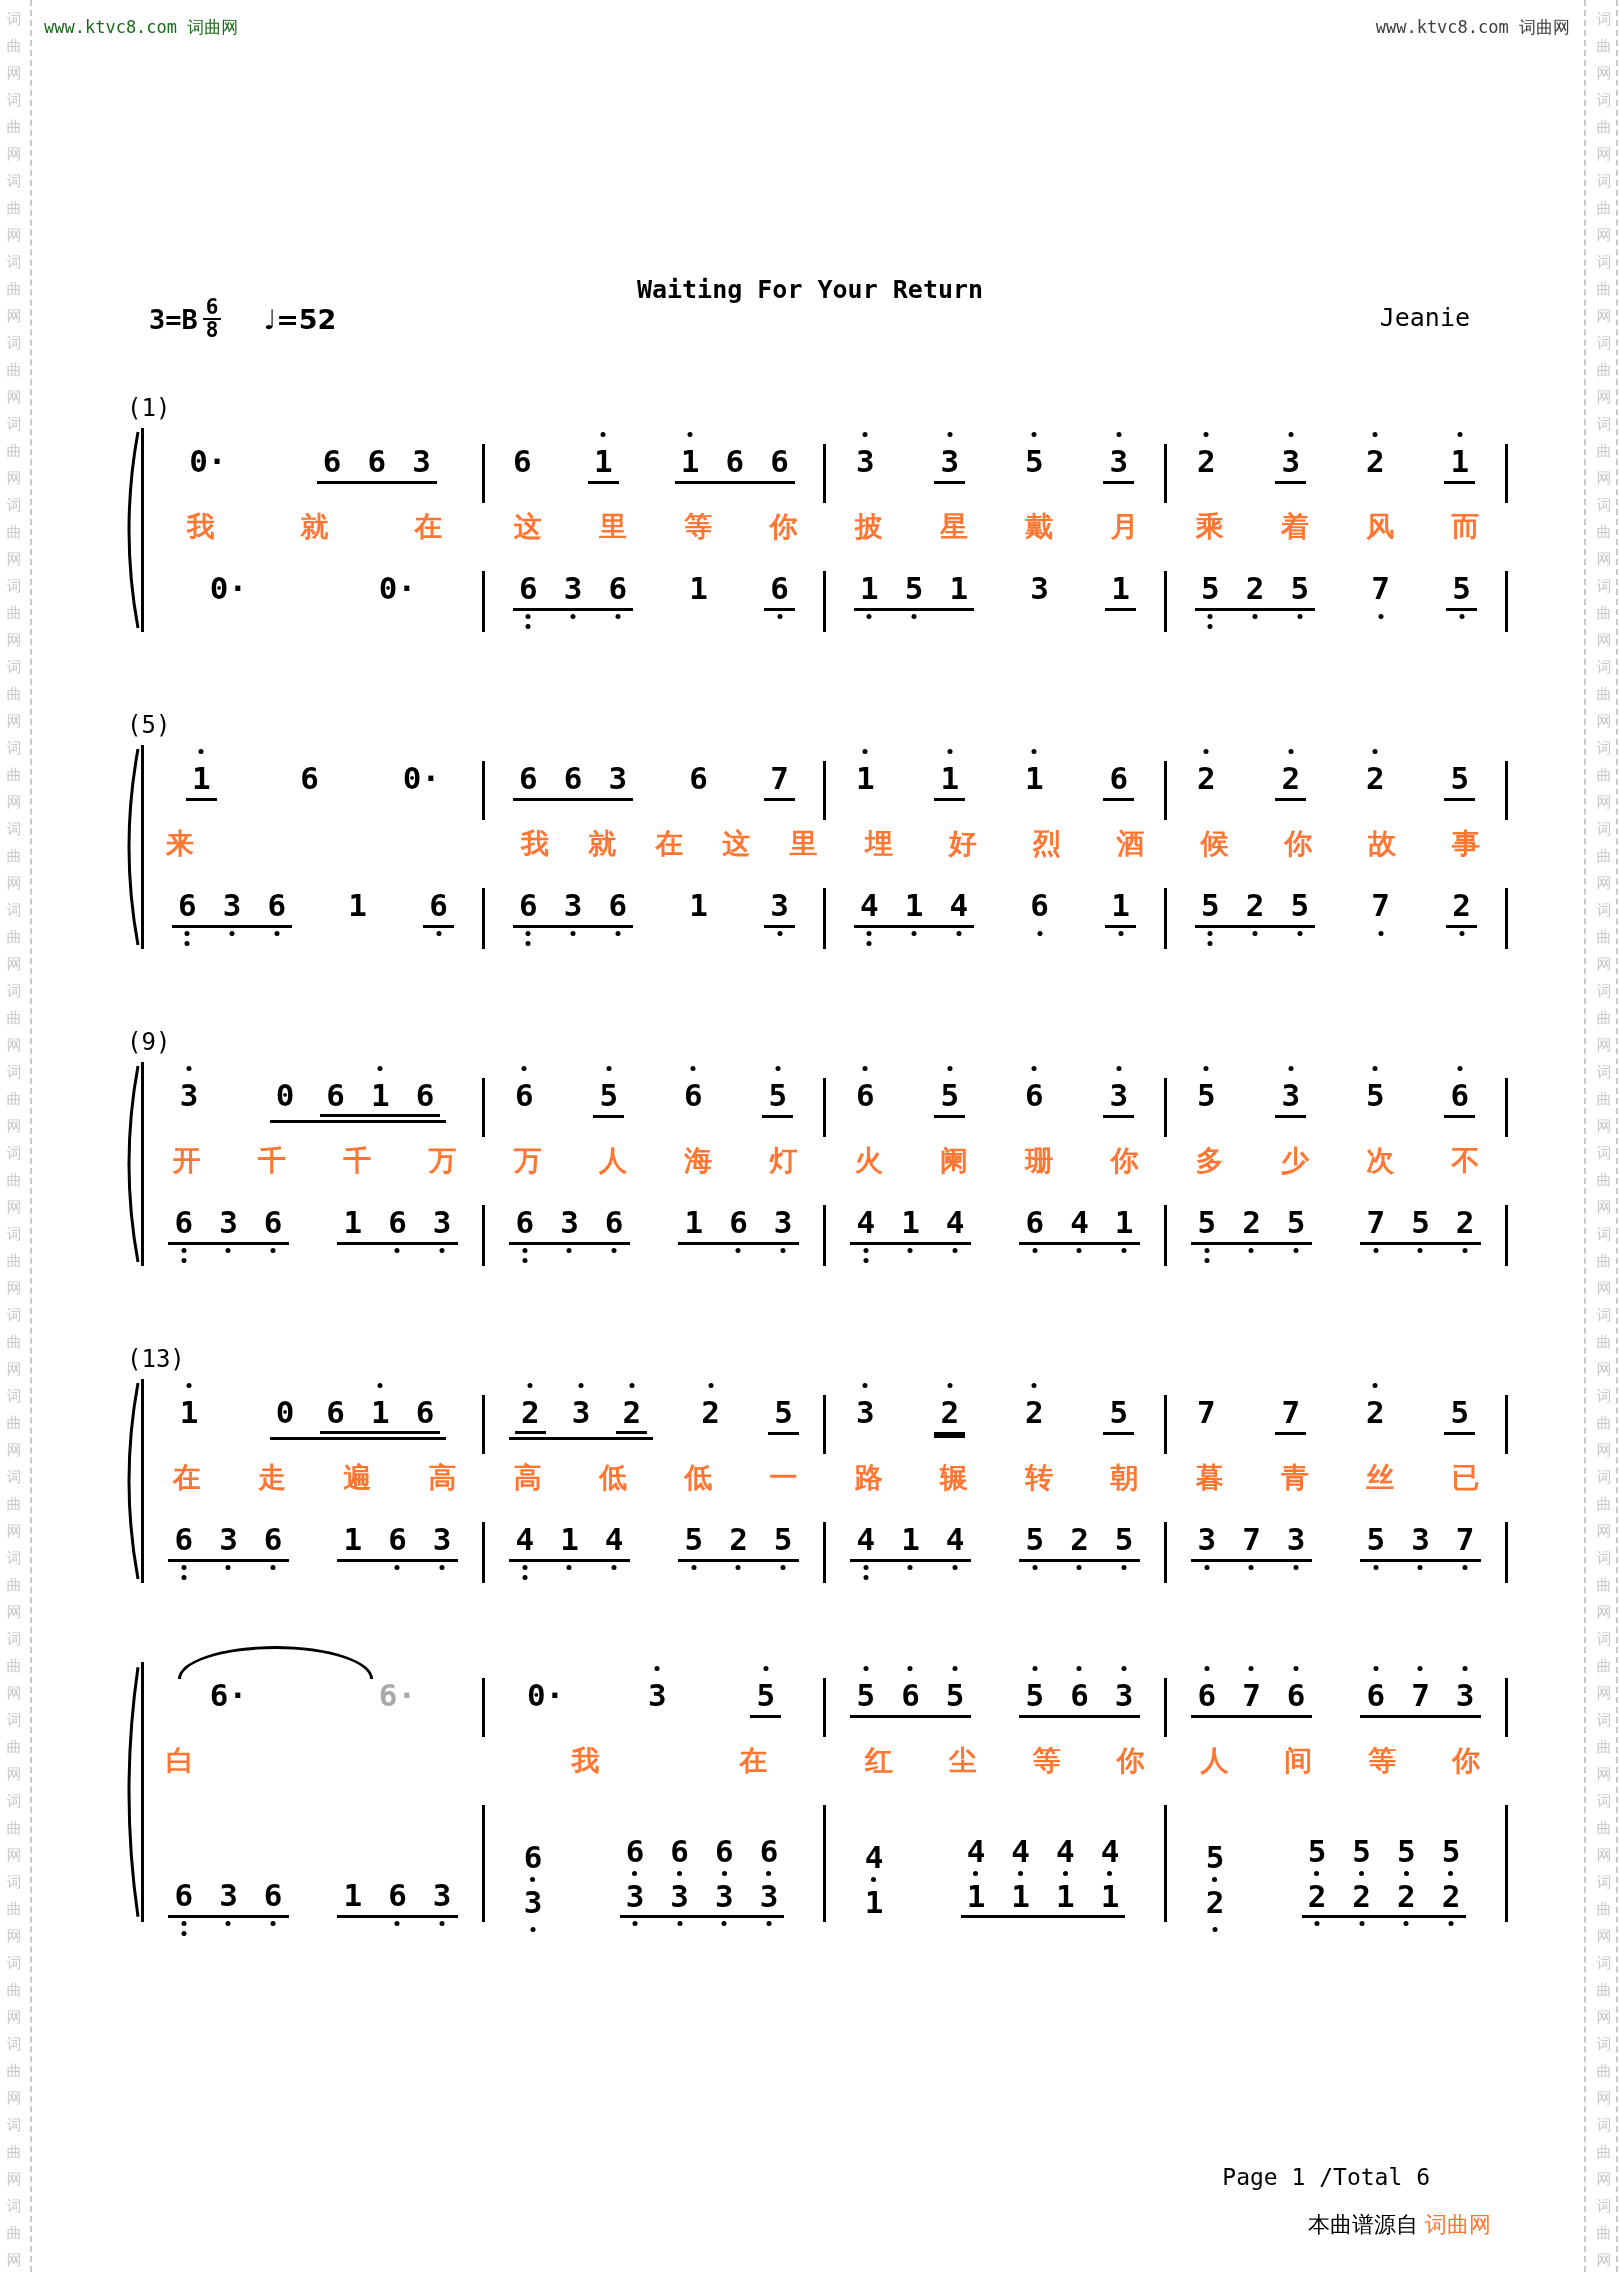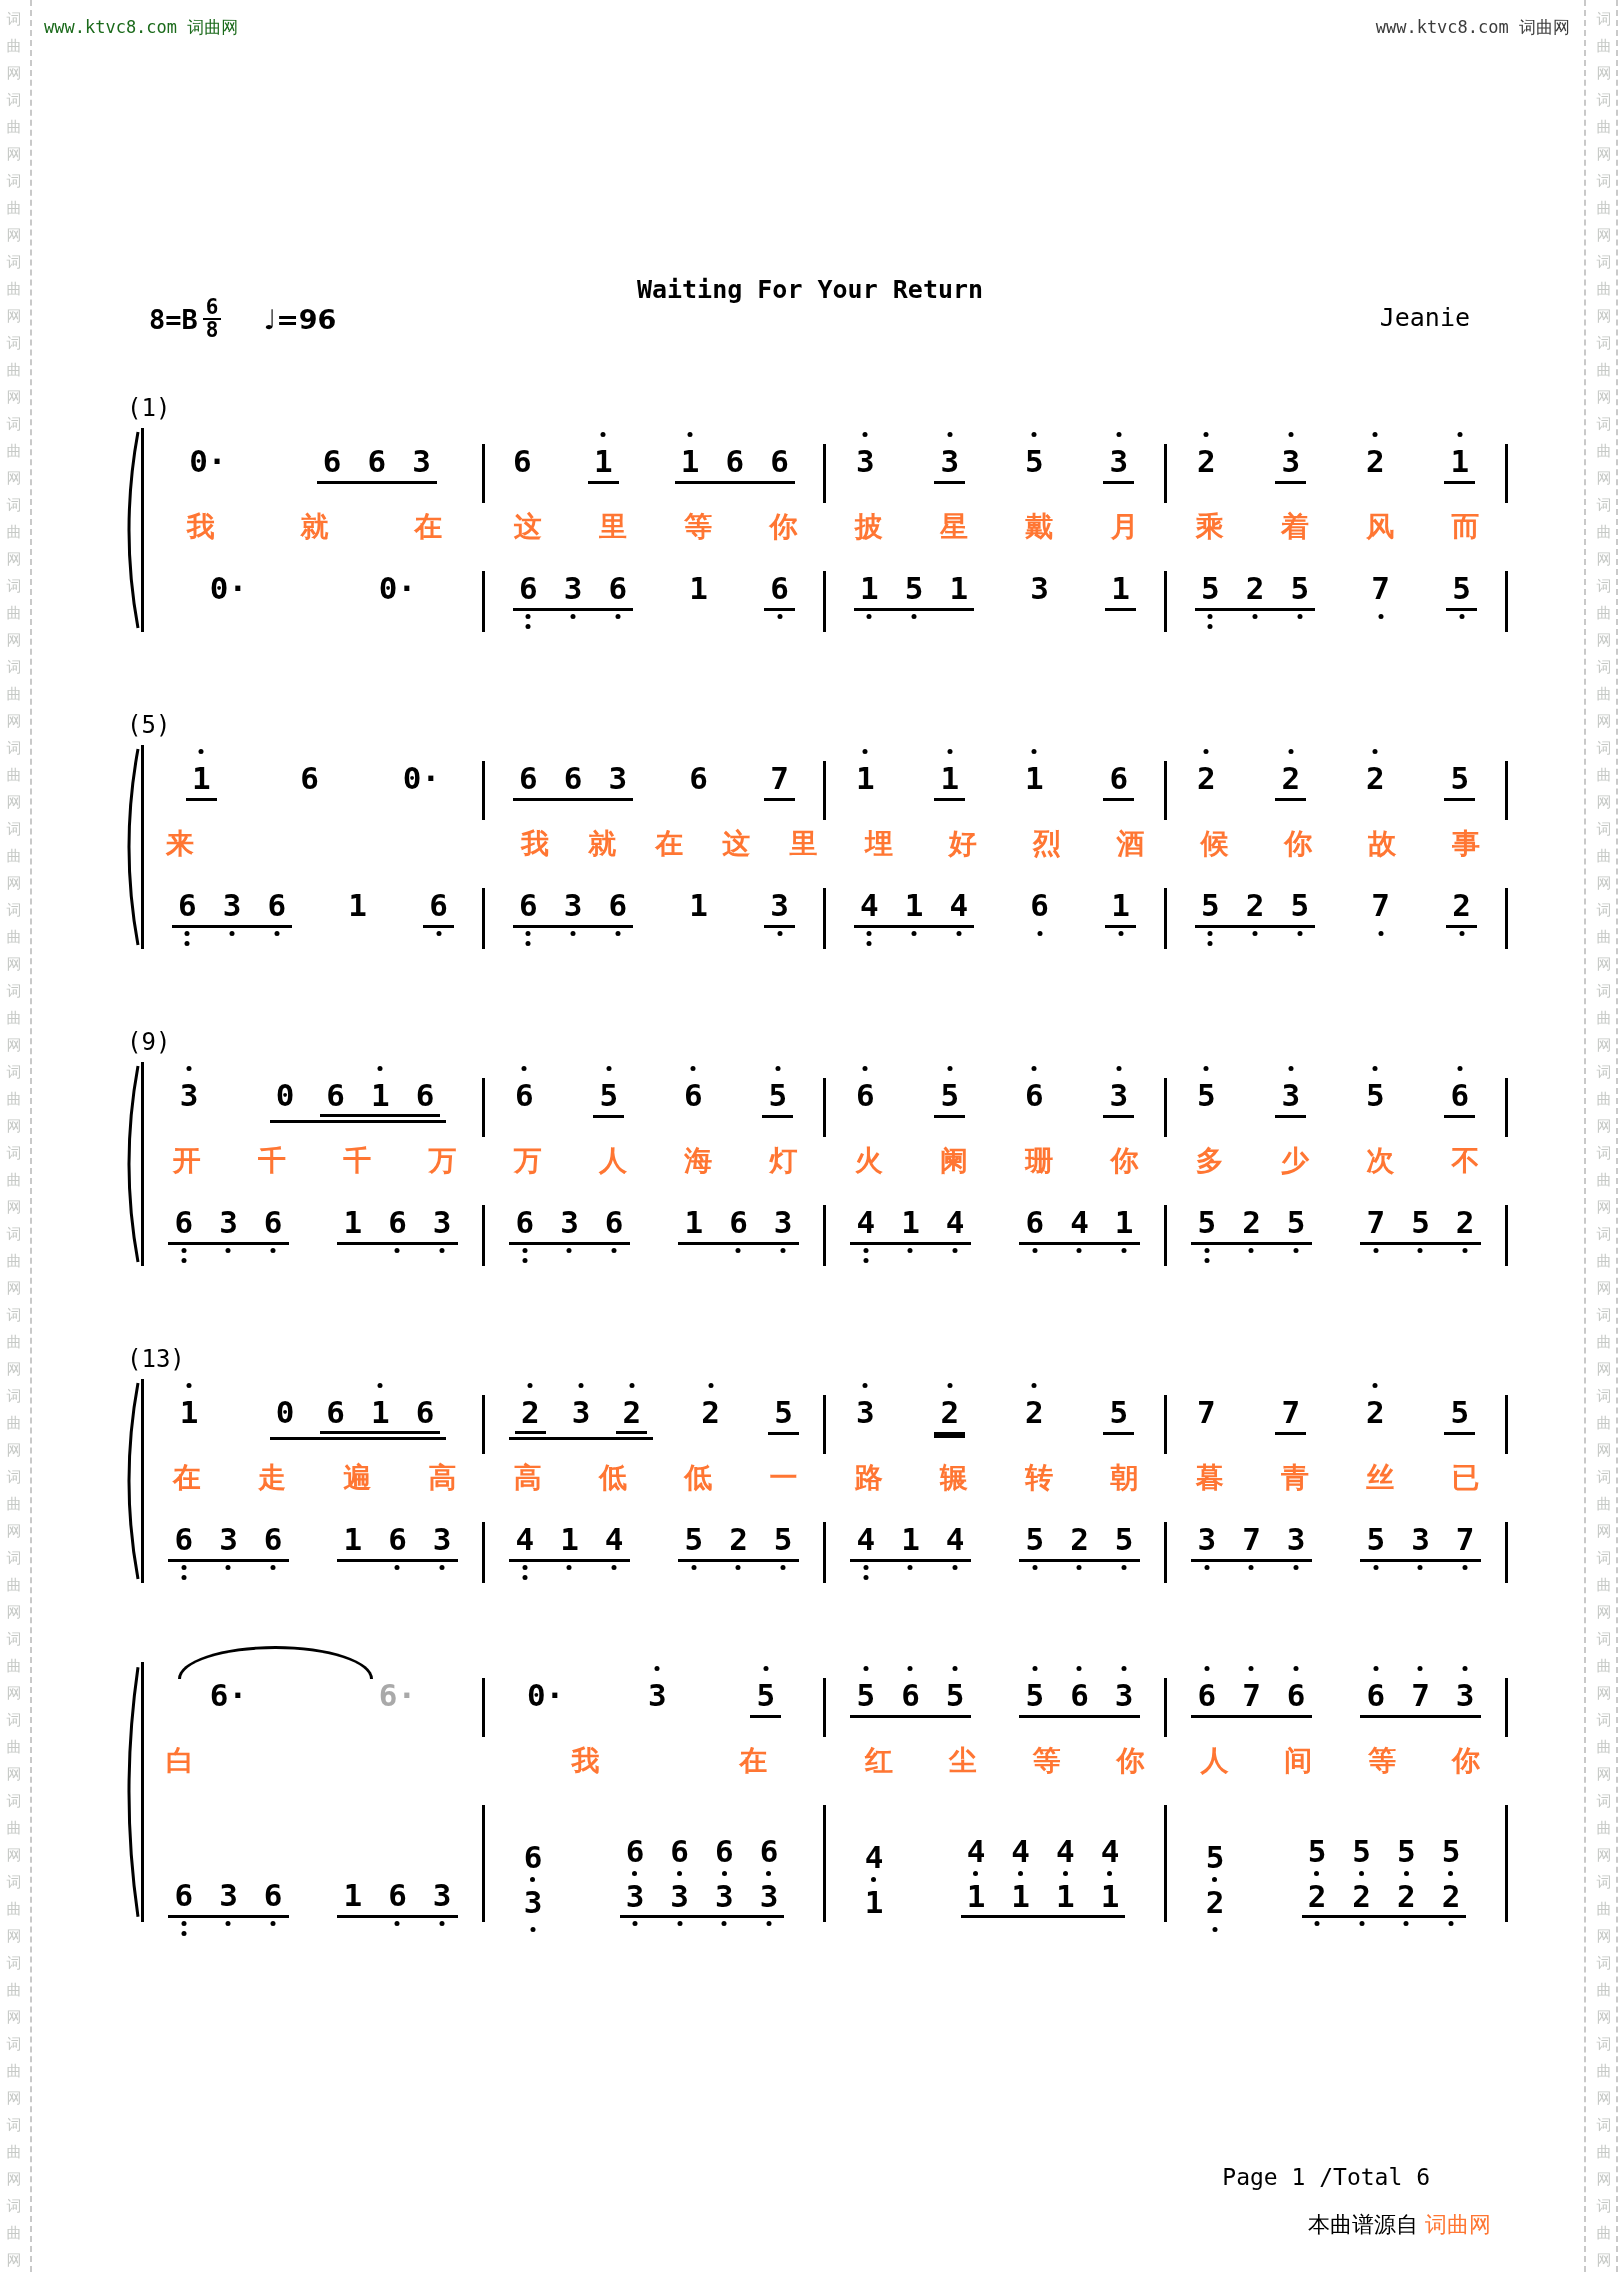--- a/index.html
+++ b/index.html
@@ -245,28 +245,28 @@
 </div>
   <div class="wm-line wm-line-r"></div>
   <div class="wm-line wm-line-edge"></div>
 
   <div class="site-left">www.ktvc8.com 词曲网</div>
   <div class="site-right">www.ktvc8.com 词曲网</div>
 
   <div class="subtitle">Waiting For Your Return</div>
 
   <div class="meta-left">
-    <span>8=B</span>
+    <span>3=B</span>
     <span class="meterfrac">
       <span class="mnum">6</span>
       <span>8</span>
     </span>
     <span class="tempo">
       <span>♩</span>
-      <span>=96</span>
+      <span>=52</span>
     </span>
   </div>
   <div class="artist">Jeanie</div>
 
   <div class="systems">
       <div class="system">
         <div class="syslabel">(1)</div>
         <div class="sysmain">
           <svg class="brace" viewBox="0 0 24 100" preserveAspectRatio="none">
             <path d="M21 2 Q3 50 21 98" fill="none" stroke="#000" stroke-width="3" vector-effect="non-scaling-stroke"></path>

